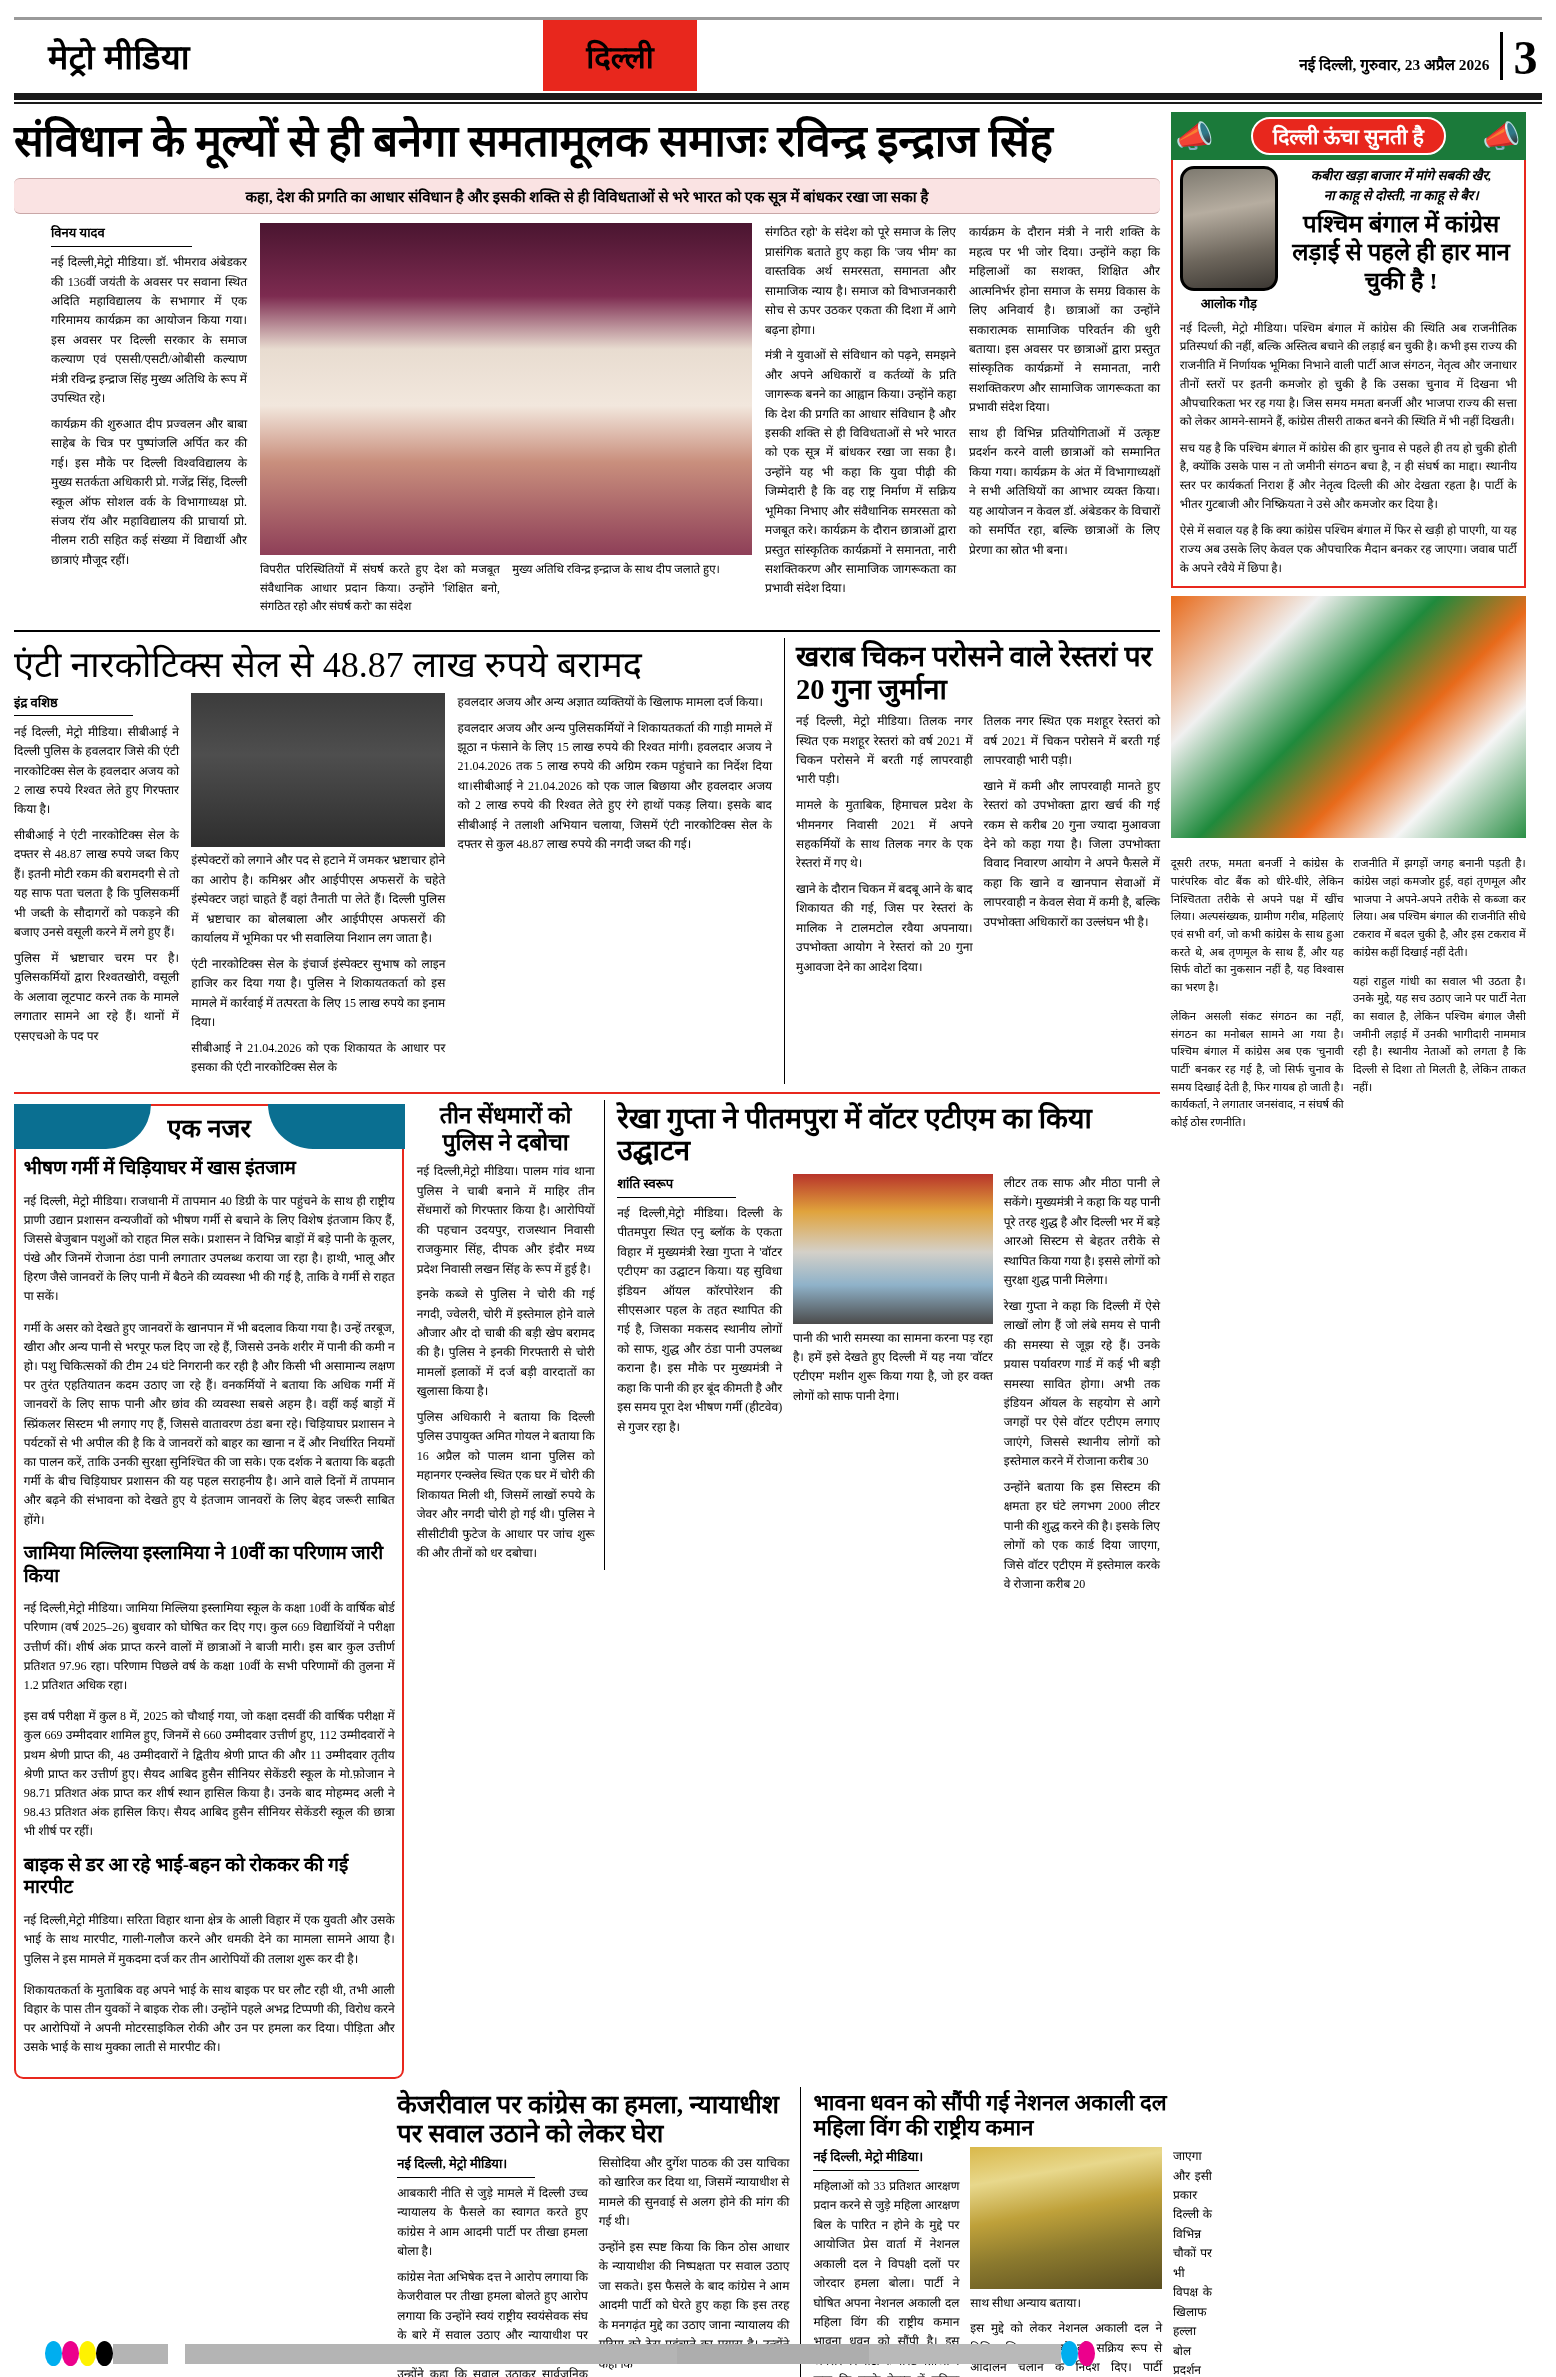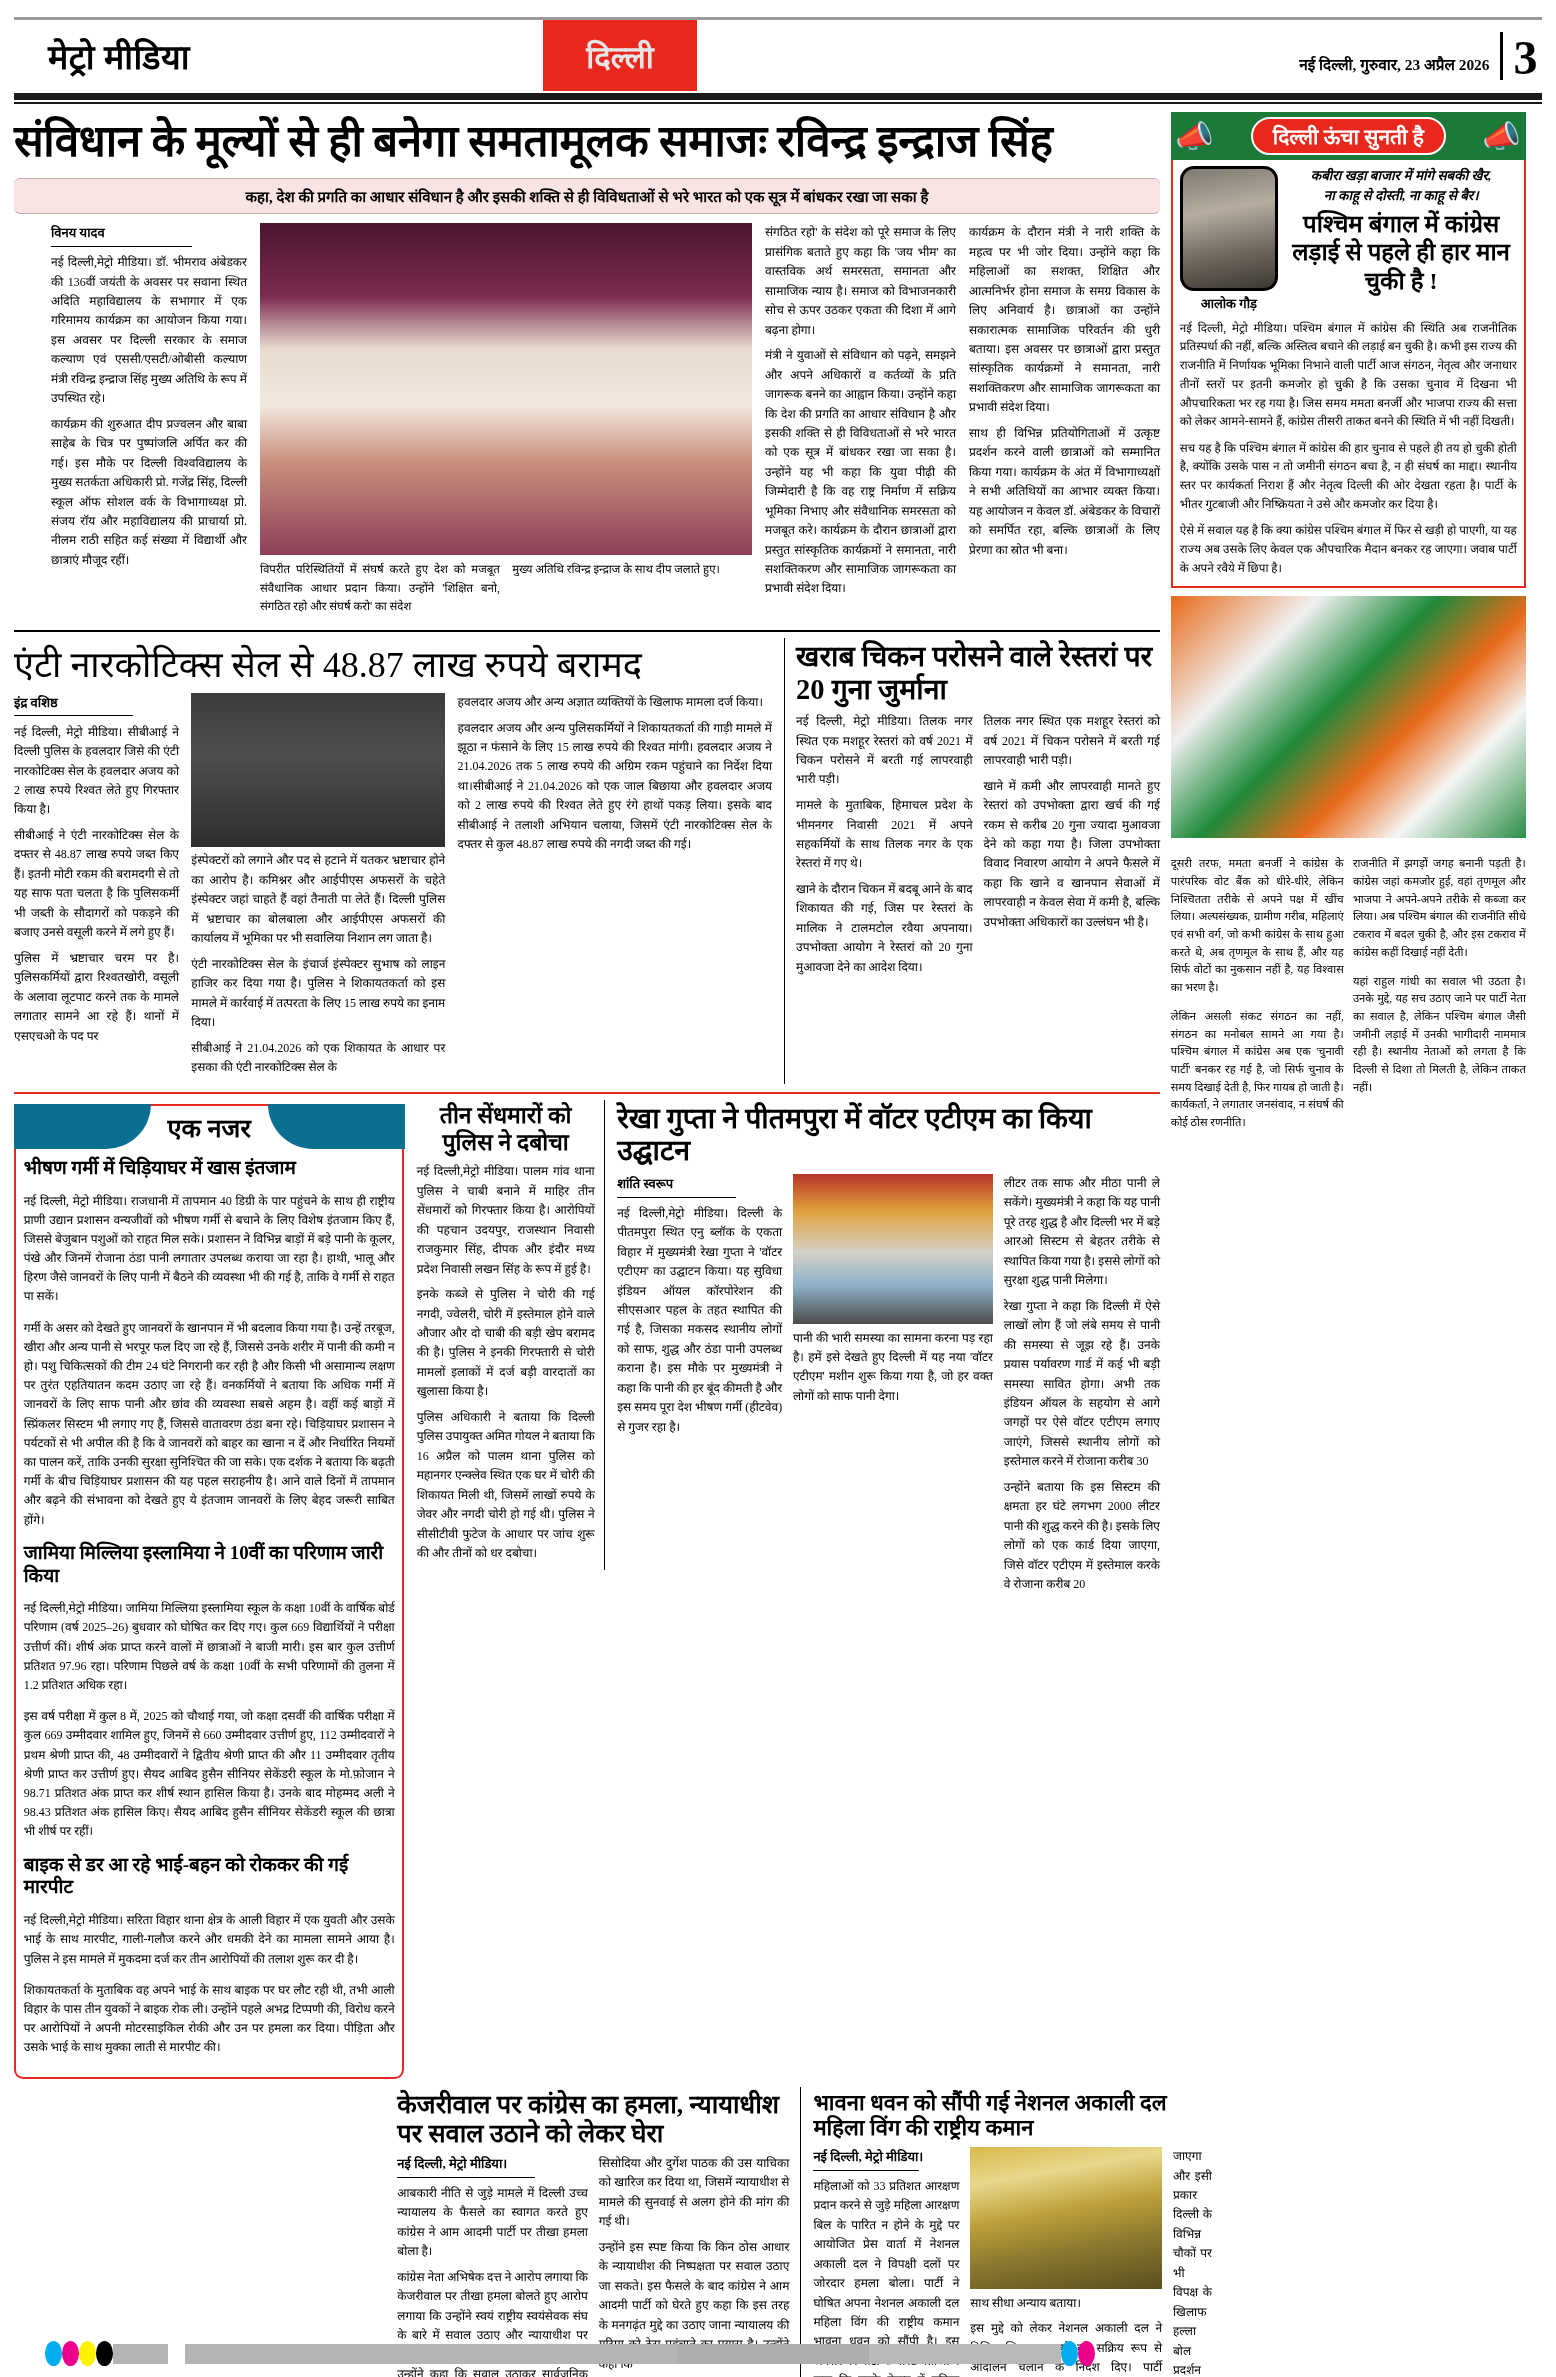--- a/index.html
+++ b/index.html
@@ -3,21 +3,21 @@
 <meta charset="utf-8">
 <style>
   html,body{margin:0;padding:0;background:#fff;}
   body{width:1556px;height:2377px;font-family:"Liberation Serif","DejaVu Serif",serif;color:#000;position:relative;overflow:hidden;}
   .page{width:1556px;height:2377px;position:relative;box-sizing:border-box;padding:0 14px;}
 
   
   .masthead{position:relative;height:71px;margin-top:17px;display:flex;align-items:center;border-top:3.1px solid #9a9a9a;}
   .mast-title{font-family:"Liberation Serif",serif;font-weight:700;font-size:34px;letter-spacing:0.4px;padding-left:34px;white-space:nowrap;}
   .mast-spacer{flex:1;}
-  .mast-delhi{background:#e8271d;color:#e5e5e5;font-weight:700;font-size:31px;width:154px;height:71px;display:flex;align-items:center;justify-content:center;position:absolute;left:529px;top:0;}
+  .mast-delhi{background:#e8271d;color:#000000;font-weight:700;font-size:31px;width:154px;height:71px;display:flex;align-items:center;justify-content:center;position:absolute;left:529px;top:0;}
   .mast-right{display:flex;align-items:flex-end;gap:10.8px;padding-right:4.6px;margin-left:auto;}
   .mast-date{font-size:15.4px;font-weight:700;padding-bottom:4.6px;white-space:nowrap;}
   .mast-divider{width:2.3px;height:48px;background:#000;}
   .mast-pageno{font-size:48px;font-weight:700;line-height:.9;}
   .rule-thick{height:7px;background:#1a1a1a;margin-top:1.5px;}
   .rule-thin{height:2.3px;background:#1a1a1a;margin-top:2.3px;}
 
   
   .body-wrap{display:flex;gap:10.8px;margin-top:7.7px;}
   .left-col{width:1146px;}
@@ -144,21 +144,21 @@
           <div style="display:flex;gap:12.3px;">
             <div style="flex:0 0 165px;">
               <div class="byline">इंद्र वशिष्ठ</div>
               <div class="byline-rule"></div>
               <p class="txt">नई दिल्ली, मेट्रो मीडिया। सीबीआई ने दिल्ली पुलिस के हवलदार जिसे की एंटी नारकोटिक्स सेल के हवलदार अजय को 2 लाख रुपये रिश्वत लेते हुए गिरफ्तार किया है।</p>
               <p class="txt">सीबीआई ने एंटी नारकोटिक्स सेल के दफ्तर से 48.87 लाख रुपये जब्त किए हैं। इतनी मोटी रकम की बरामदगी से तो यह साफ पता चलता है कि पुलिसकर्मी भी जब्ती के सौदागरों को पकड़ने की बजाए उनसे वसूली करने में लगे हुए हैं।</p>
               <p class="txt">पुलिस में भ्रष्टाचार चरम पर है। पुलिसकर्मियों द्वारा रिश्वतखोरी, वसूली के अलावा लूटपाट करने तक के मामले लगातार सामने आ रहे हैं। थानों में एसएचओ के पद पर</p>
             </div>
             <div style="flex:0 0 254px;">
               <div class="photo money" style="height:154px;margin-bottom:4.6px;"></div>
-              <p class="txt">इंस्पेक्टरों को लगाने और पद से हटाने में यतकर भ्रष्टाचार होने का आरोप है। कमिश्नर और आईपीएस अफसरों के चहेते इंस्पेक्टर जहां चाहते हैं वहां तैनाती पा लेते हैं। दिल्ली पुलिस में भ्रष्टाचार का बोलबाला और आईपीएस अफसरों की कार्यालय में भूमिका पर भी सवालिया निशान लग जाता है।</p>
+              <p class="txt">इंस्पेक्टरों को लगाने और पद से हटाने में जमकर भ्रष्टाचार होने का आरोप है। कमिश्नर और आईपीएस अफसरों के चहेते इंस्पेक्टर जहां चाहते हैं वहां तैनाती पा लेते हैं। दिल्ली पुलिस में भ्रष्टाचार का बोलबाला और आईपीएस अफसरों की कार्यालय में भूमिका पर भी सवालिया निशान लग जाता है।</p>
               <p class="txt">एंटी नारकोटिक्स सेल के इंचार्ज इंस्पेक्टर सुभाष को लाइन हाजिर कर दिया गया है। पुलिस ने शिकायतकर्ता को इस मामले में कार्रवाई में तत्परता के लिए 15 लाख रुपये का इनाम दिया।</p>
               <p class="txt">सीबीआई ने 21.04.2026 को एक शिकायत के आधार पर इसका की एंटी नारकोटिक्स सेल के</p>
             </div>
             <div style="flex:1;">
               <p class="txt">हवलदार अजय और अन्य अज्ञात व्यक्तियों के खिलाफ मामला दर्ज किया।</p>
               <p class="txt">हवलदार अजय और अन्य पुलिसकर्मियों ने शिकायतकर्ता की गाड़ी मामले में झूठा न फंसाने के लिए 15 लाख रुपये की रिश्वत मांगी। हवलदार अजय ने 21.04.2026 तक 5 लाख रुपये की अग्रिम रकम पहुंचाने का निर्देश दिया था।सीबीआई ने 21.04.2026 को एक जाल बिछाया और हवलदार अजय को 2 लाख रुपये की रिश्वत लेते हुए रंगे हाथों पकड़ लिया। इसके बाद सीबीआई ने तलाशी अभियान चलाया, जिसमें एंटी नारकोटिक्स सेल के दफ्तर से कुल 48.87 लाख रुपये की नगदी जब्त की गई।</p>
             </div>
           </div>
         </div>
 

